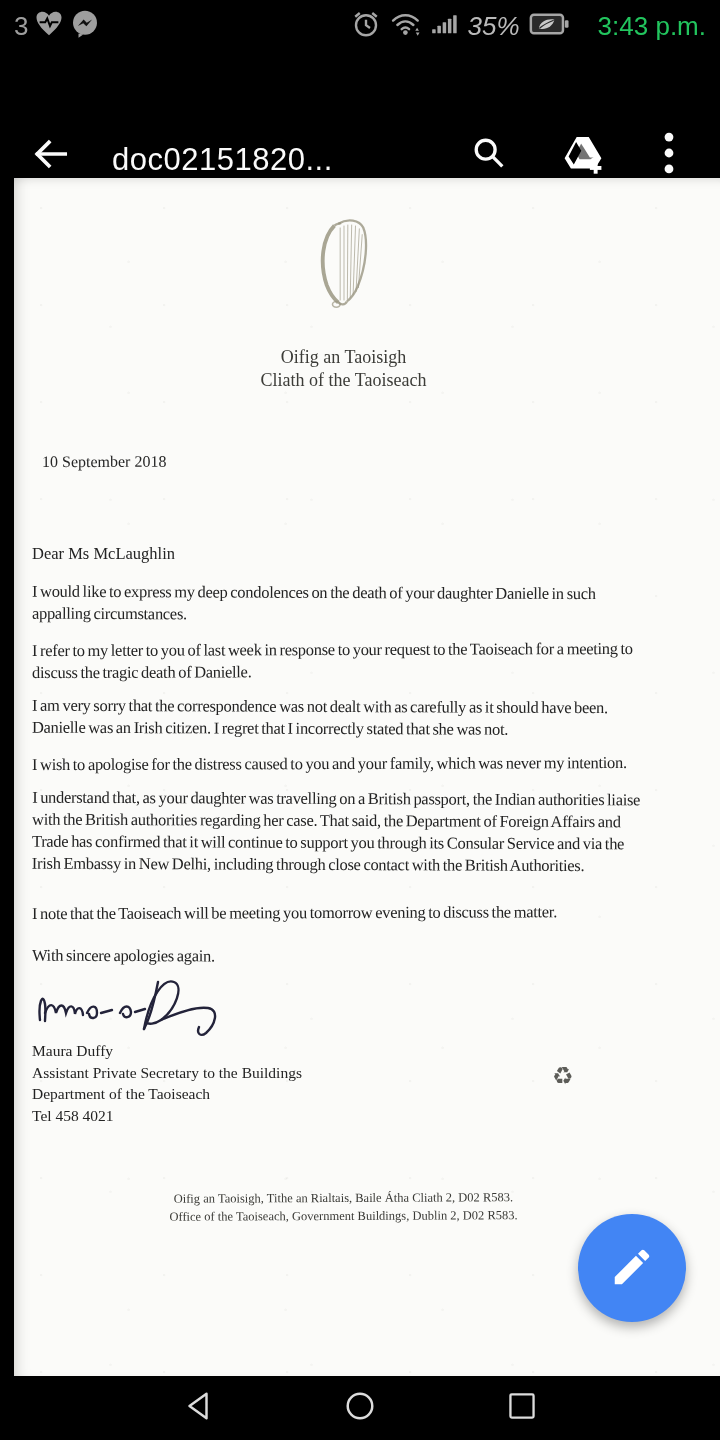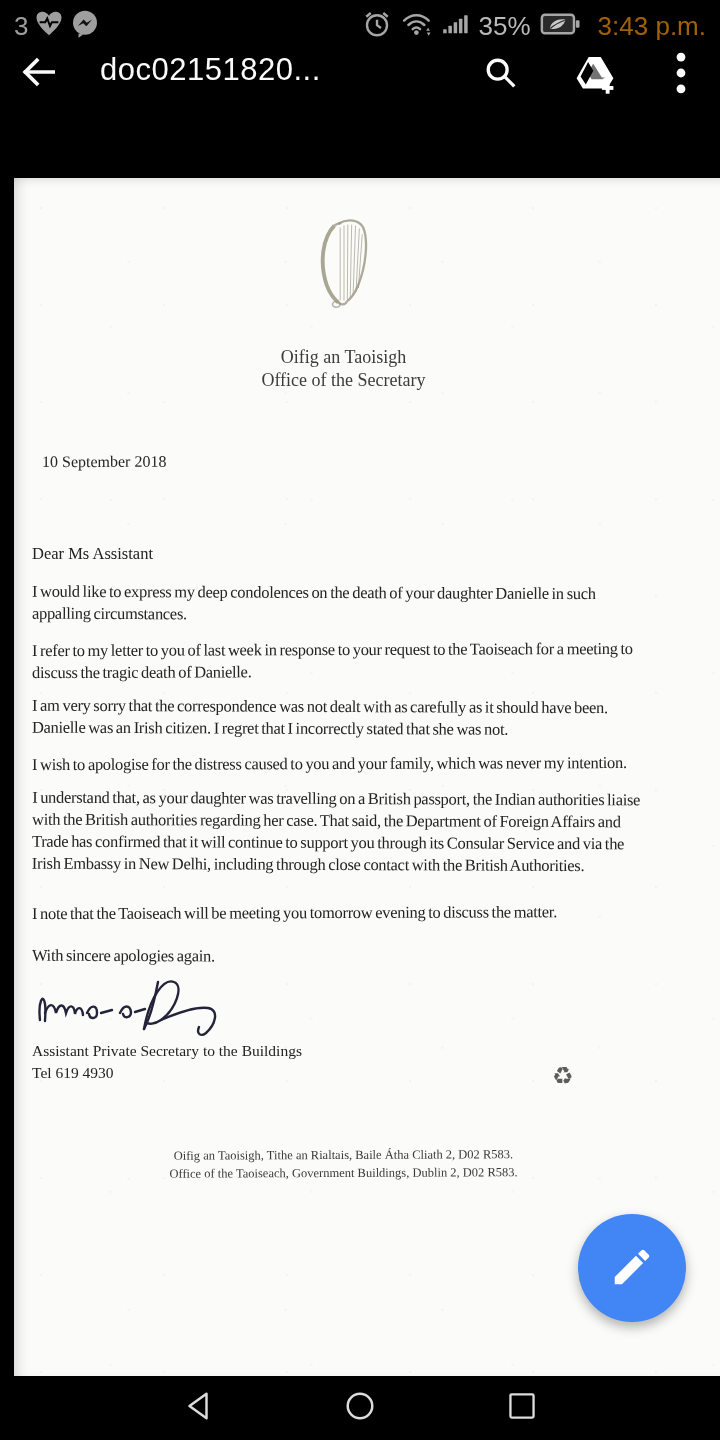--- a/index.html
+++ b/index.html
@@ -10,28 +10,28 @@
   }
 
   
   .status-bar {
     position:absolute; top:0; left:0; right:0; height:52px;
     display:flex; align-items:center; padding:0 14px; color:#a6a6a6;
   }
   .status-left { display:flex; align-items:center; gap:6px; }
   .status-right { margin-left:auto; display:flex; align-items:center; gap:9px; }
   .notif-count { font-size:26px; color:#9e9e9e; line-height:1; }
-  .status-pct { font-size:26px; color:#b9b9b9; line-height:1; }
-  .status-time { font-size:26px; color:#a16207; line-height:1; margin-left:7px; }
+  .status-pct { font-size:26px; color:#b9b9b9; line-height:1;font-style:italic; }
+  .status-time { font-size:26px; color:#22c55e; line-height:1; margin-left:18px; }
   .sicon { display:block; }
 
   
   .app-bar {
     position:absolute; top:52px; left:0; right:0; height:126px;
-    display:flex; align-items:flex-start; padding:0 16px; background:#000;
+    display:flex; align-items:flex-end; padding:0 28px; background:#000;
   }
   .back-btn { width:44px; height:44px; display:flex; align-items:center; justify-content:center; }
   .doc-title {
     margin-left:40px; color:#fafafa; font-size:31px; font-weight:500;
     letter-spacing:0.5px; flex:1; white-space:nowrap; overflow:hidden;
   }
   .bar-actions { display:flex; align-items:center; }
   .icon-btn { width:46px; height:46px; display:flex; align-items:center; justify-content:center; margin-left:48px; }
 
   
@@ -211,26 +211,26 @@
         <path d="M34 9 L33.5 87"></path>
       <path d="M38 9 L36.5 85"></path>
         <path d="M42 10 L39.5 82"></path>
         <path d="M46 13 L42.5 79"></path>
       <path d="M49 19 L45 75"></path>
     </g>
   </svg>
 
   <div class="letterhead">
     <div>Oifig an Taoisigh</div>
-    <div>Office of the Secretary</div>
+    <div>Cliath of the Taoiseach</div>
   </div>
 
   <div class="doc-date">10 September 2018</div>
 
-  <div class="salutation">Dear Ms Assistant</div>
+  <div class="salutation">Dear Ms McLaughlin</div>
 
   <div class="doc-body">
     <p>I would like to express my deep condolences on the death of your daughter Danielle in such appalling circumstances.</p>
     <p>I refer to my letter to you of last week in response to your request to the Taoiseach for a meeting to discuss the tragic death of Danielle.</p>
     <p>I am very sorry that the correspondence was not dealt with as carefully as it should have been. Danielle was an Irish citizen. I regret that I incorrectly stated that she was not.</p>
     <p>I wish to apologise for the distress caused to you and your family, which was never my intention.</p>
     <p>I understand that, as your daughter was travelling on a British passport, the Indian authorities liaise with the British authorities regarding her case.  That said, the Department of Foreign Affairs and Trade has confirmed that it will continue to support you through its Consular Service and via the Irish Embassy in New Delhi, including through close contact with the British Authorities.</p>
     <p class="gap-before">I note that the Taoiseach will be meeting you tomorrow evening to discuss the matter.</p>
     <p class="gap-before-sm">With sincere apologies again.</p>
   </div>
@@ -241,22 +241,24 @@
     <path d="M53 37 C57 28 63 29 63 37 C63 43 56 44 55 38"></path>
     <path d="M67 37 L78 34"></path>
     <path d="M86 37 C90 28 96 29 97 36 C97 42 90 43 89 38"></path>
     <path d="M101 36 L111 33"></path>
     <path d="M124 6 C121 22 116 42 110 53"></path>
     <path d="M110 53 C116 20 130 2 140 6 C150 10 142 33 127 44 C121 48 114 49 112 46"></path>
     <path d="M127 44 C143 37 161 30 174 32 C186 34 181 49 172 57 C167 61 162 58 165 51"></path>
   </svg>
 
   <div class="sig-block">
+    <div>Maura Duffy</div>
     <div>Assistant Private Secretary to the Buildings</div>
-    <div>Tel 619 4930</div>
+    <div>Department of the Taoiseach</div>
+    <div>Tel 458 4021</div>
   </div>
 
   <div class="doc-footer">
     <div>Oifig an Taoisigh, Tithe an Rialtais, Baile Átha Cliath 2, D02 R583.</div>
     <div>Office of the Taoiseach, Government Buildings, Dublin 2, D02 R583.</div>
   </div>
 </div>
 
 <span class="recycle-mark">♻</span>
 

